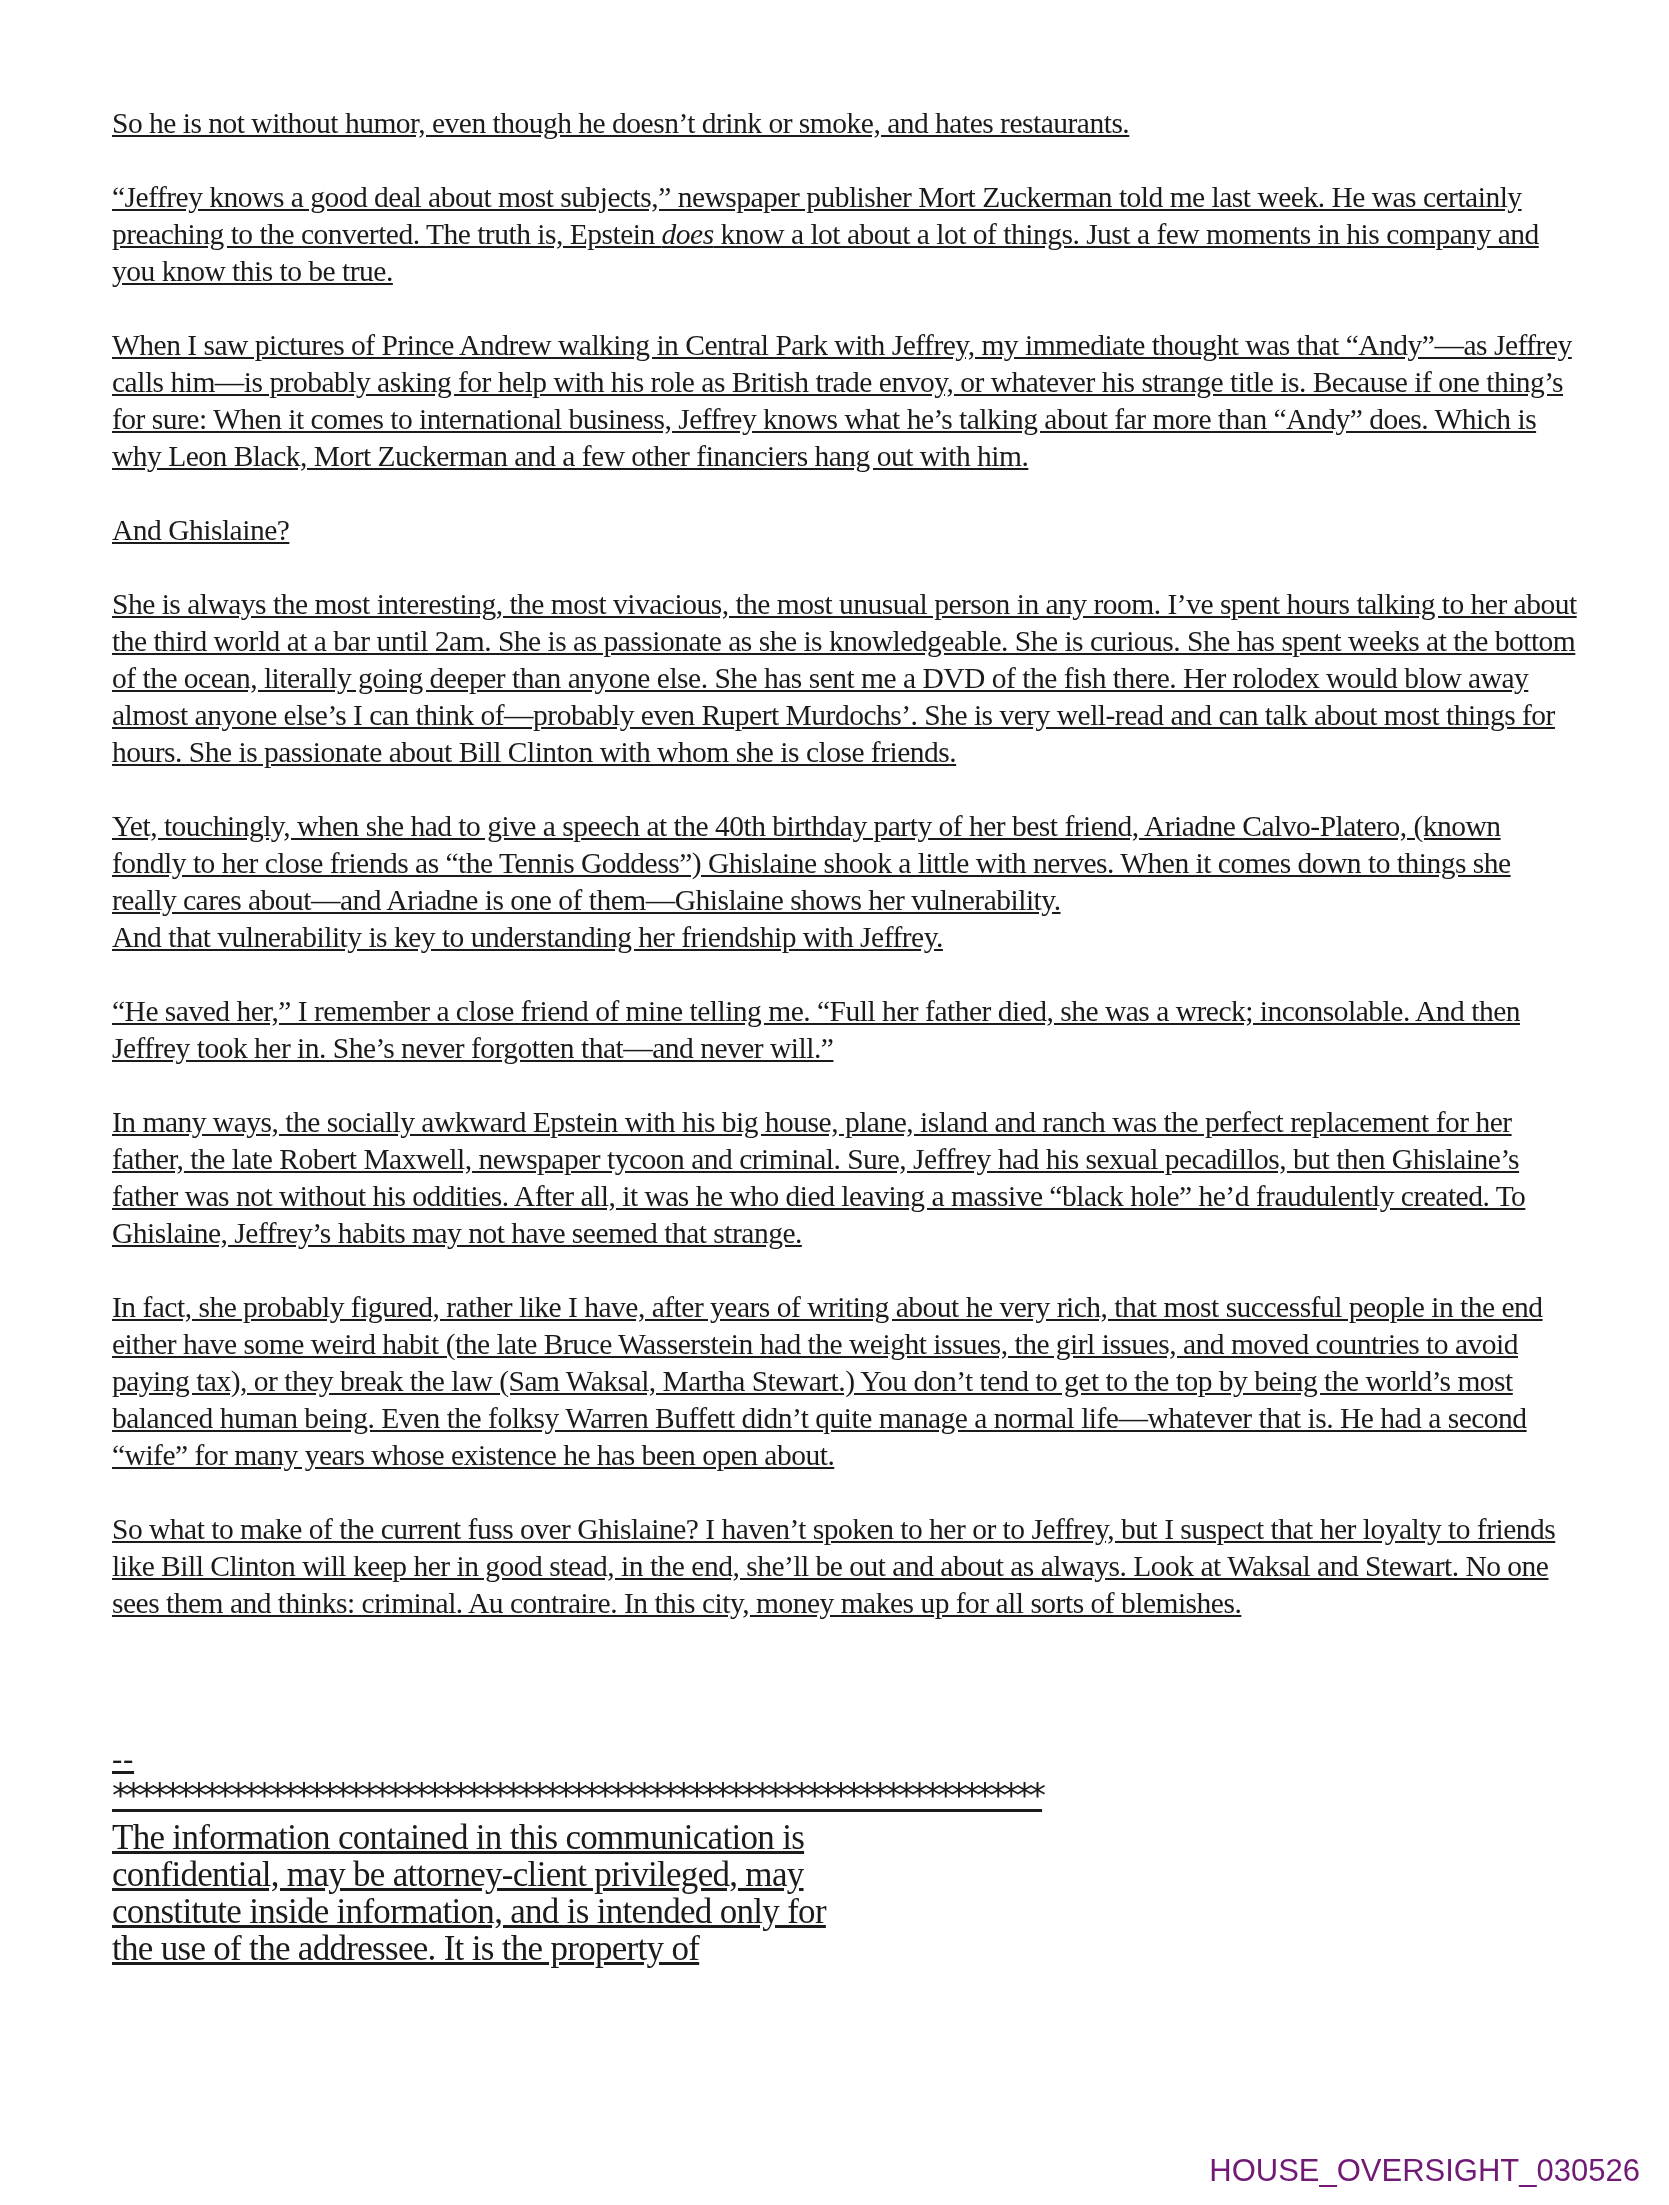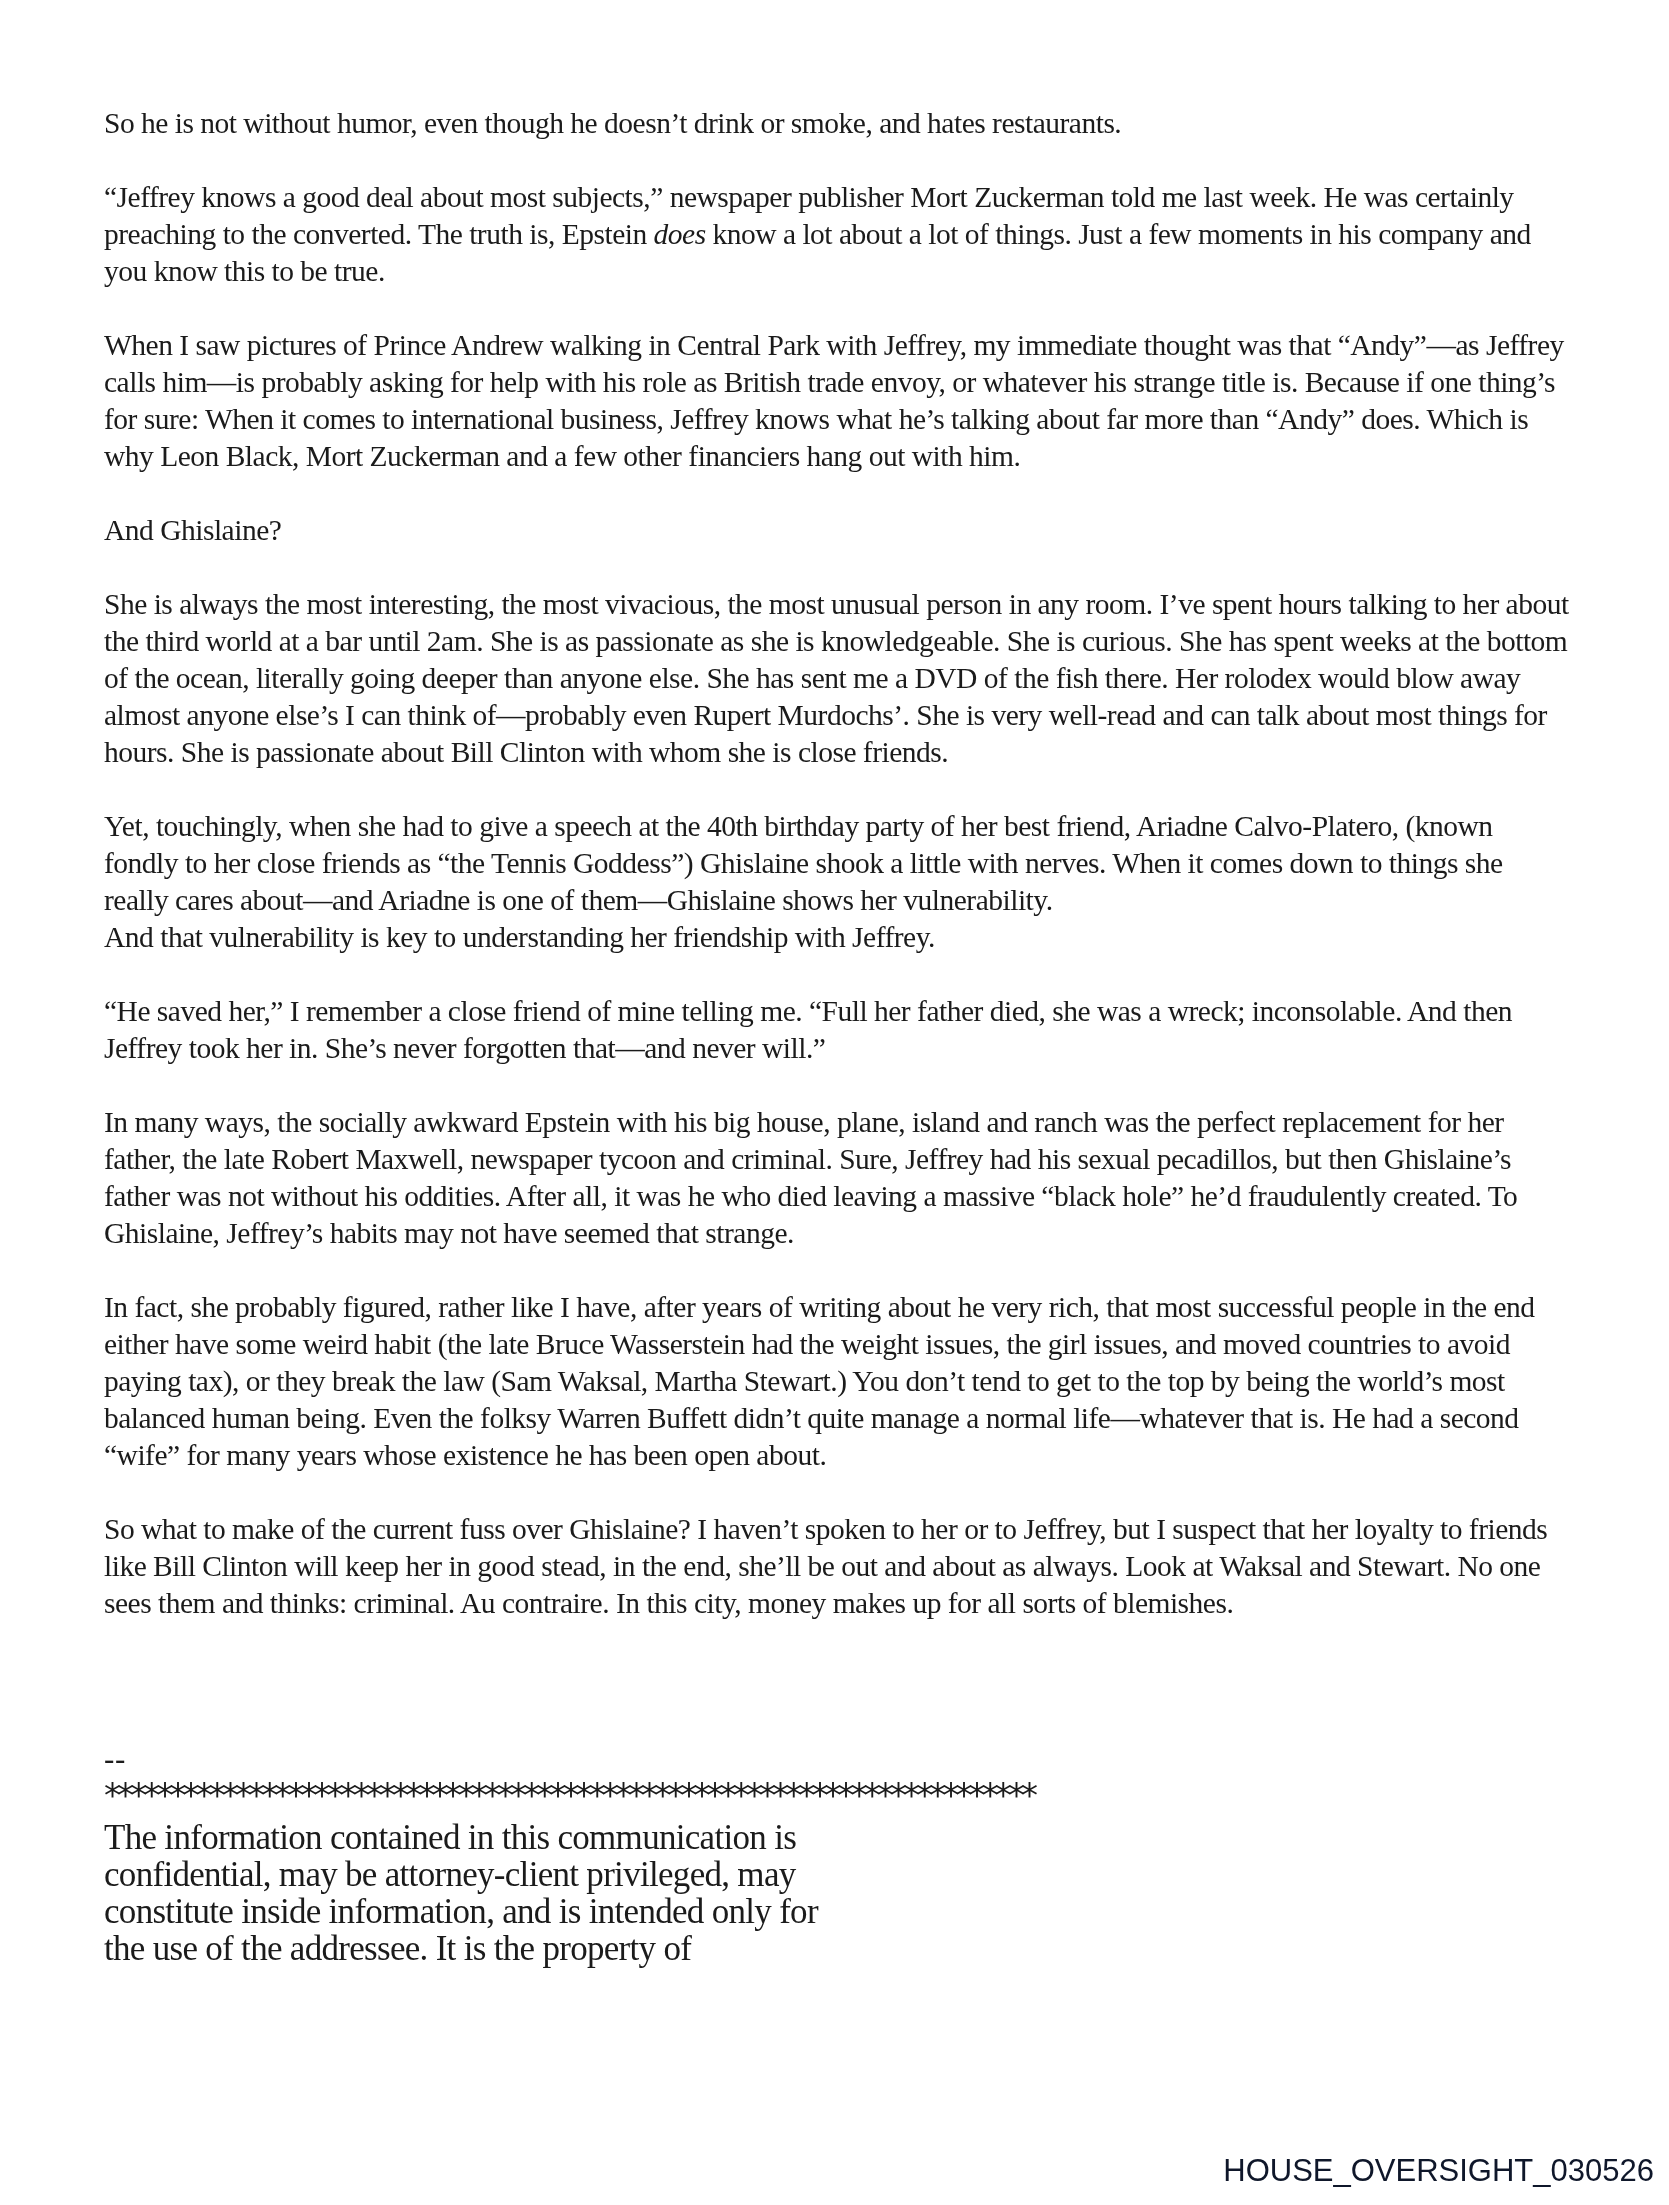--- a/index.html
+++ b/index.html
@@ -11,23 +11,24 @@
     position: relative;
     width: 1669px;
     height: 2205px;
     background: #ffffff;
     color: #1b1b1b;
     font-family: "Liberation Serif", "DejaVu Serif", serif;
     overflow: hidden;
   }
   .content {
     position: absolute;
-    left: 104px;
+    left: 112px;
     top: 105px;
     width: 1466px;
+    text-decoration: underline;
   }
   .body-par {
     margin: 0 0 37px 0;
     font-size: 29.5px;
     line-height: 37px;
     letter-spacing: -0.5px;
   }
   .body-par em { font-style: italic; }
   .signature {
     margin-top: 118px;
@@ -45,26 +46,26 @@
     white-space: nowrap;
   }
   .disclaimer {
     margin-top: 5.2px;
     font-size: 35px;
     line-height: 37px;
     letter-spacing: -0.7px;
   }
   .bates {
     position: absolute;
-    right: 15px;
+    right: 29px;
     bottom: 15.7px;
     font-family: "Liberation Sans", sans-serif;
     font-size: 31px;
     letter-spacing: 0;
-    color: #0f172a;
+    color: #701a75;
   }
 </style>
 </head>
 <body>
 
 <div class="page">
   <div class="content">
     <div>
         <p class="body-par"><span>So he is not without humor, even though he doesn’t drink or smoke, and hates restaurants.</span></p>
         <p class="body-par"><span>“Jeffrey knows a good deal about most subjects,” newspaper publisher Mort Zuckerman told me last week. He was certainly preaching to the converted. The truth is, Epstein </span><em>does</em><span> know a lot about a lot of things. Just a few moments in his company and you know this to be true.</span></p>

